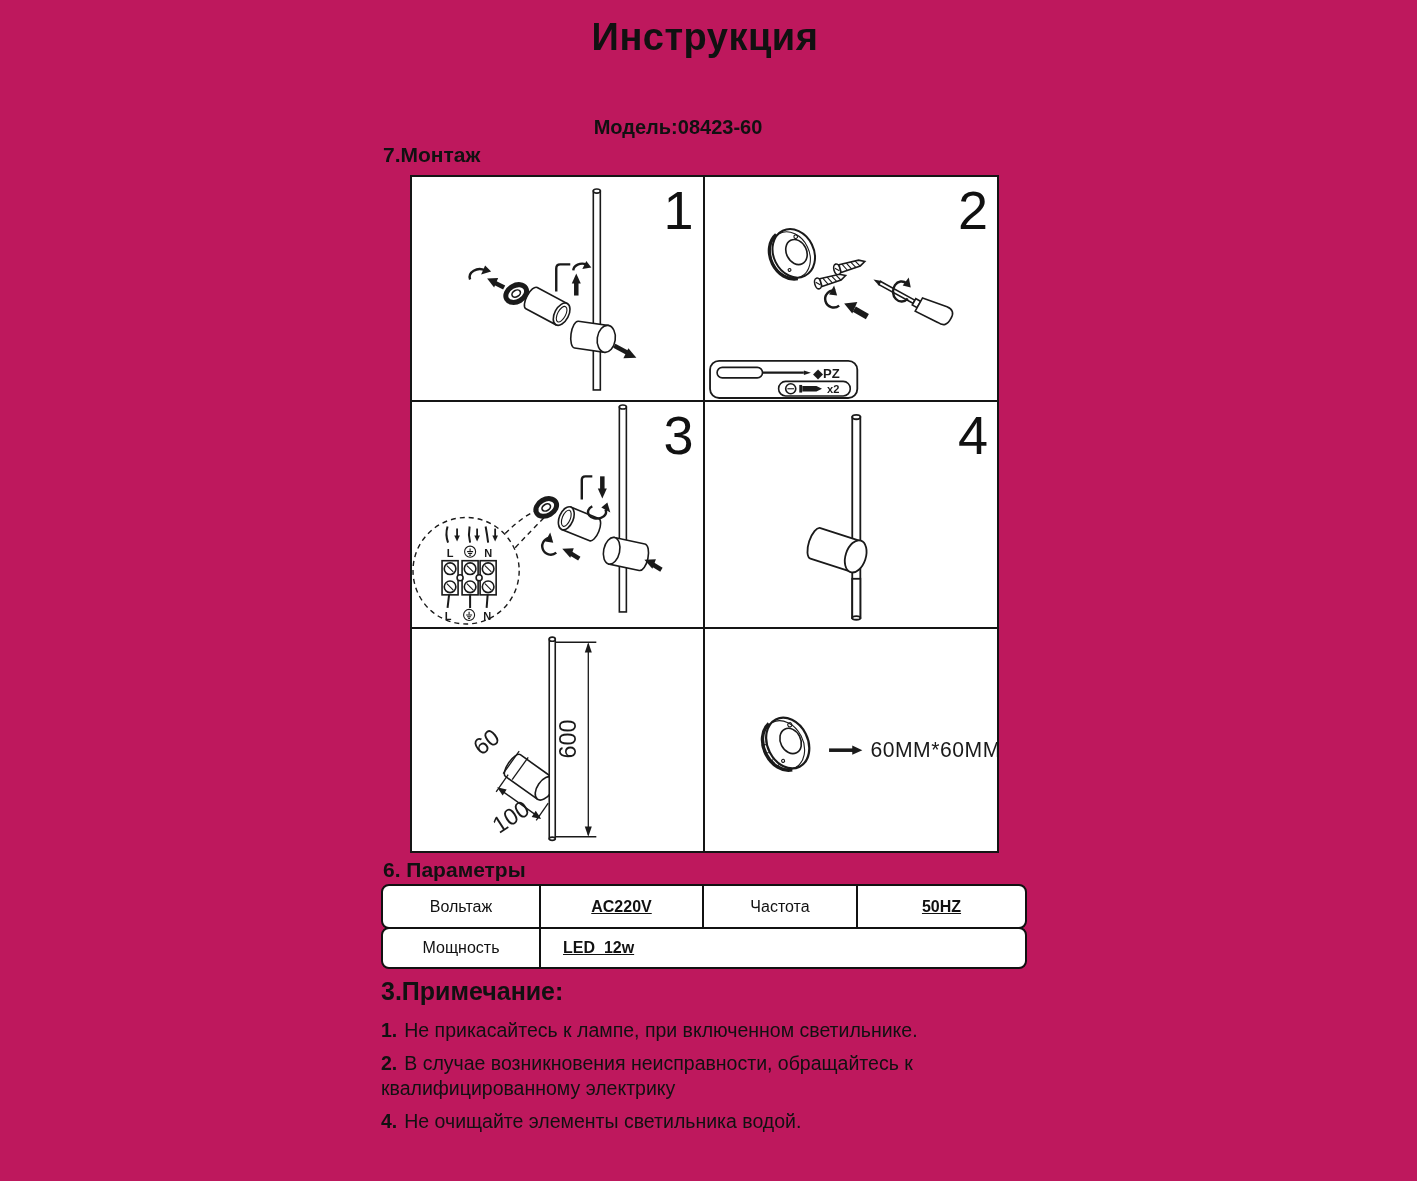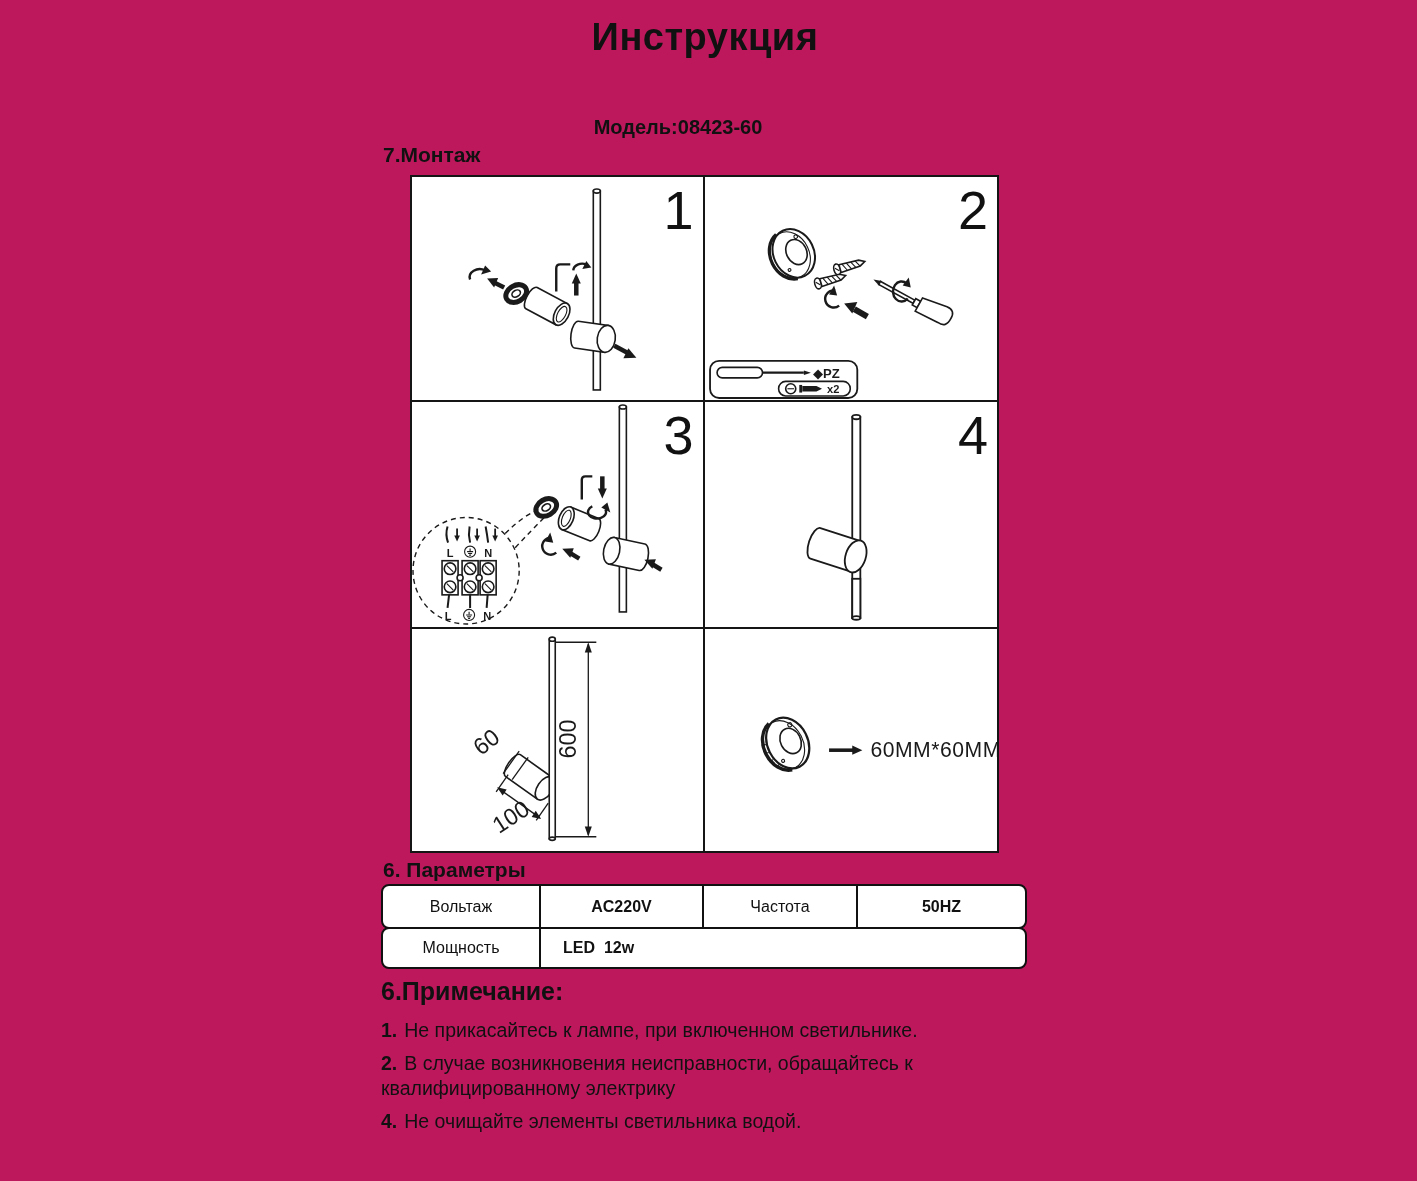--- a/index.html
+++ b/index.html
@@ -44,21 +44,21 @@
 
   
   .ptable{position:absolute;left:381px;top:884px;width:646px;}
   .prow{display:grid;border:2px solid #111;border-radius:8px;background:#fff;
     box-sizing:border-box;width:646px;}
   .prow1{grid-template-columns:158px 163px 154px 1fr;height:45px;}
   .prow2{grid-template-columns:158px 1fr;height:42px;margin-top:-2px;}
   .pcell{display:flex;align-items:center;justify-content:center;font-size:16px;
     border-right:2px solid #111;white-space:pre;}
   .pcell:last-child{border-right:none;}
-  .pval{font-weight:bold;}
+  .pval{font-weight:bold;text-decoration:underline;}
   .pleft{justify-content:flex-start;padding-left:22px;}
 
   
   .notes{position:absolute;left:381px;top:1011px;width:706px;font-size:19.5px;line-height:25px;}
   .note{margin:7px 0 8px 0;}
   .nnum{font-weight:bold;margin-right:7px;}
 </style>
 </head>
 <body>
 
@@ -354,21 +354,21 @@
       <div class="pcell pval">AC220V</div>
       <div class="pcell">Частота</div>
       <div class="pcell pval">50HZ</div>
     </div>
     <div class="prow prow2">
       <div class="pcell">Мощность</div>
       <div class="pcell pval pleft">LED  12w</div>
     </div>
   </div>
 
-  <div class="sec-head sec3">6.Примечание:</div>
+  <div class="sec-head sec3">3.Примечание:</div>
 
   <div class="notes">
     <p class="note"><span class="nnum">1.</span><span>Не прикасайтесь к лампе, при включенном светильнике.</span></p>
     <p class="note"><span class="nnum">2.</span><span>В случае возникновения неисправности, обращайтесь к квалифицированному электрику</span></p>
     <p class="note"><span class="nnum">4.</span><span>Не очищайте элементы светильника водой.</span></p>
   </div>
 
 </div>
 
 </body></html>

